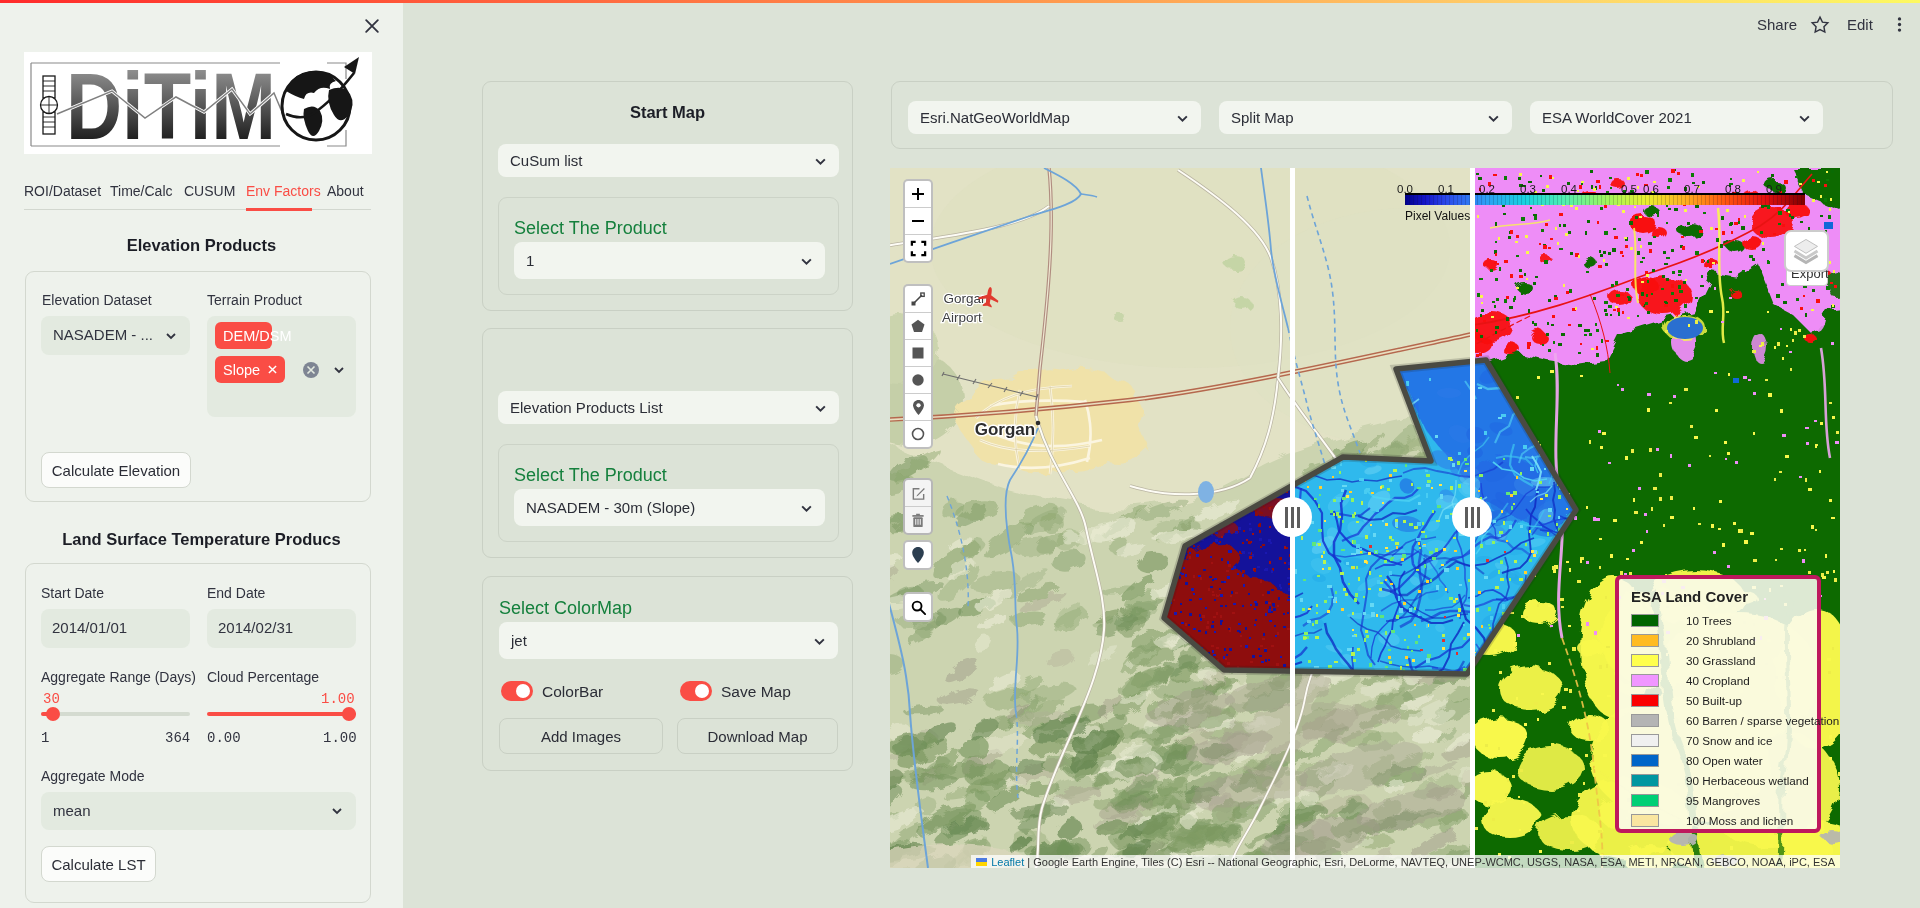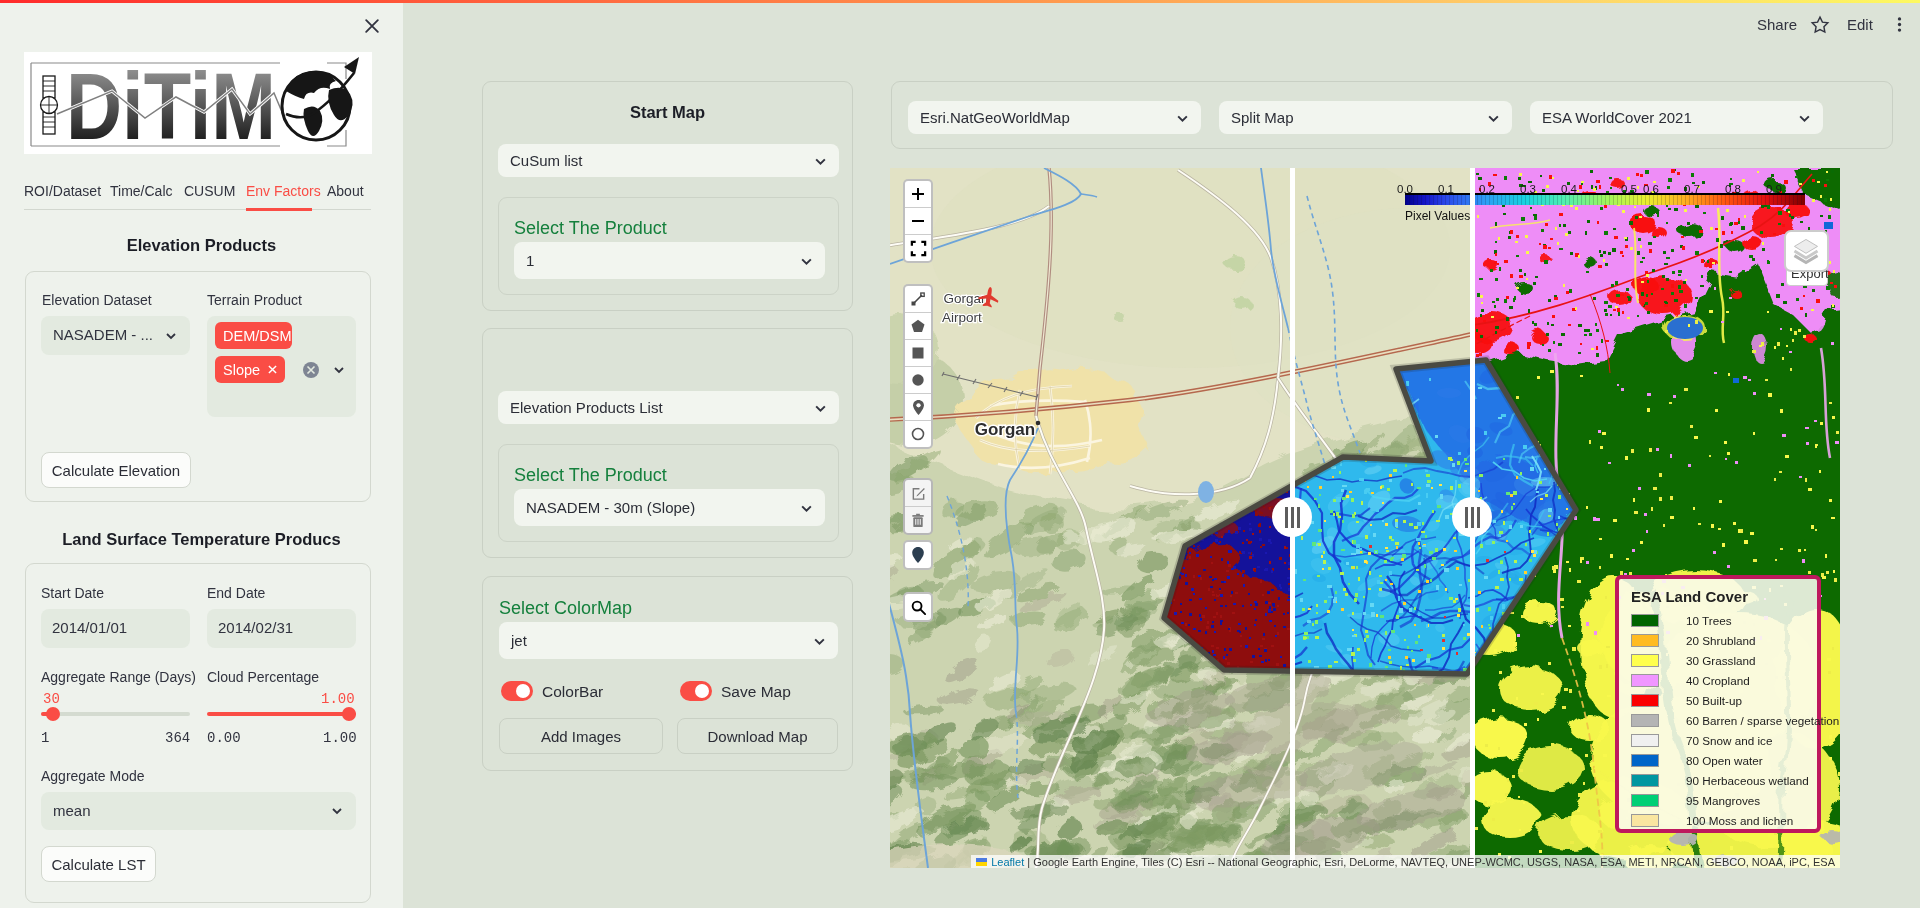--- a/index.html
+++ b/index.html
@@ -116,21 +116,21 @@
   <div class="card" style="left:25px; top:271px; width:346px; height:231px;"></div>
   <div class="slabel" style="position:absolute;left:42px;top:292px;">Elevation Dataset</div>
   <div class="slabel" style="position:absolute;left:207px;top:292px;">Terrain Product</div>
   <div class="swidget" style="left:41px; top:316px; width:149px; height:39px;">
     <span style="position:absolute;left:12px;top:10px;font-size:15px;">NASADEM - ...</span>
     <svg class="chev" style="left:124px;top:14px" viewBox="0 0 12 12" fill="none" stroke="#31333f" stroke-width="1.8">
         <path d="M2 4l4 4 4-4"></path>
       </svg>
   </div>
   <div class="swidget" style="left:207px; top:316px; width:149px; height:101px;">
-    <div class="chip" style="left:8px;top:6px;width:77px;padding-right:2px;">DEM/DSM</div>
+    <div class="chip" style="left:8px;top:6px;width:57px;padding-right:2px;">DEM/DSM</div>
     <div class="chip" style="left:8px;top:40px;">Slope&nbsp;&nbsp;<svg width="9" height="9" viewBox="0 0 10 10" stroke="#fff" stroke-width="1.6">
           <path d="M1 1l8 8M9 1L1 9"></path>
         </svg></div>
     <svg style="position:absolute;left:95px;top:45px" width="18" height="18" viewBox="0 0 18 18">
         <circle cx="9" cy="9" r="8" fill="#7e8593"></circle>
         <path d="M5.5 5.5l7 7M12.5 5.5l-7 7" stroke="#e3eae0" stroke-width="1.6"></path>
       </svg>
     <svg class="chev" style="left:126px;top:48px" viewBox="0 0 12 12" fill="none" stroke="#31333f" stroke-width="1.8">
         <path d="M2 4l4 4 4-4"></path>
       </svg>

